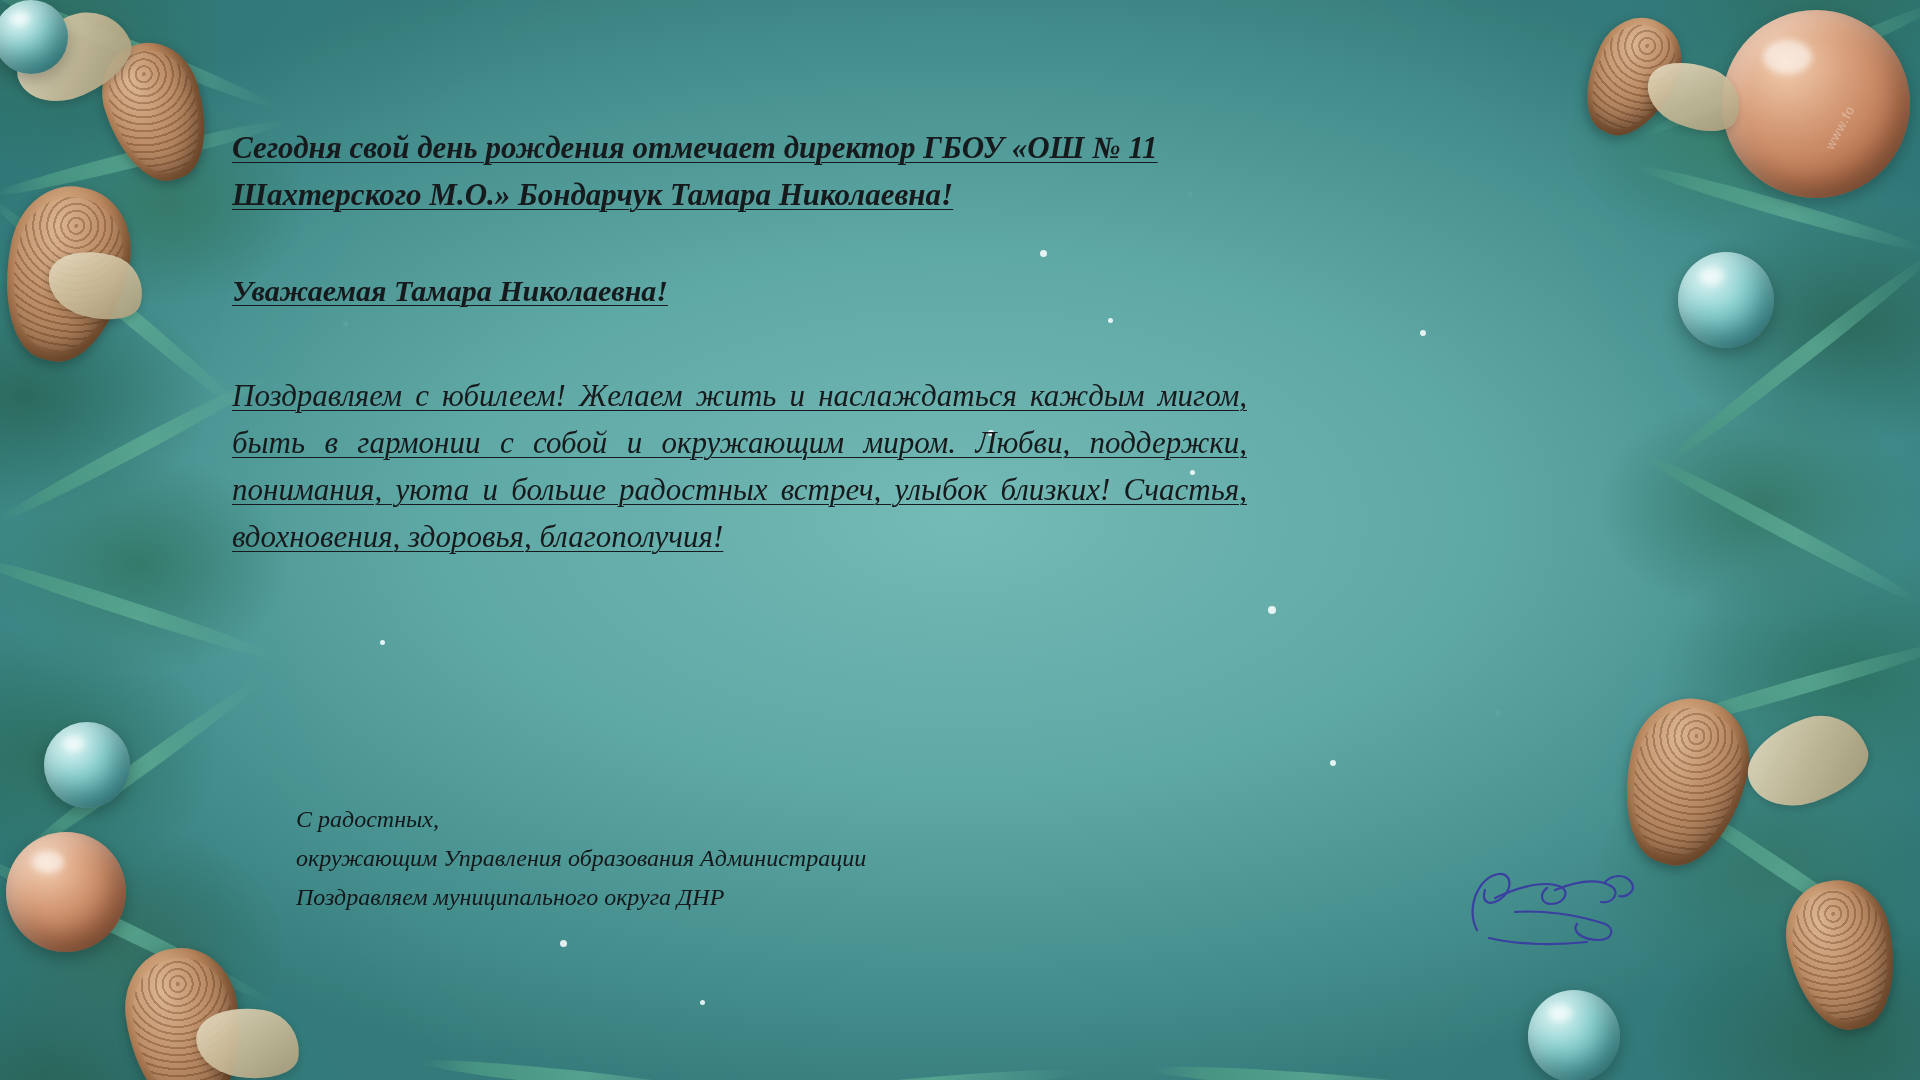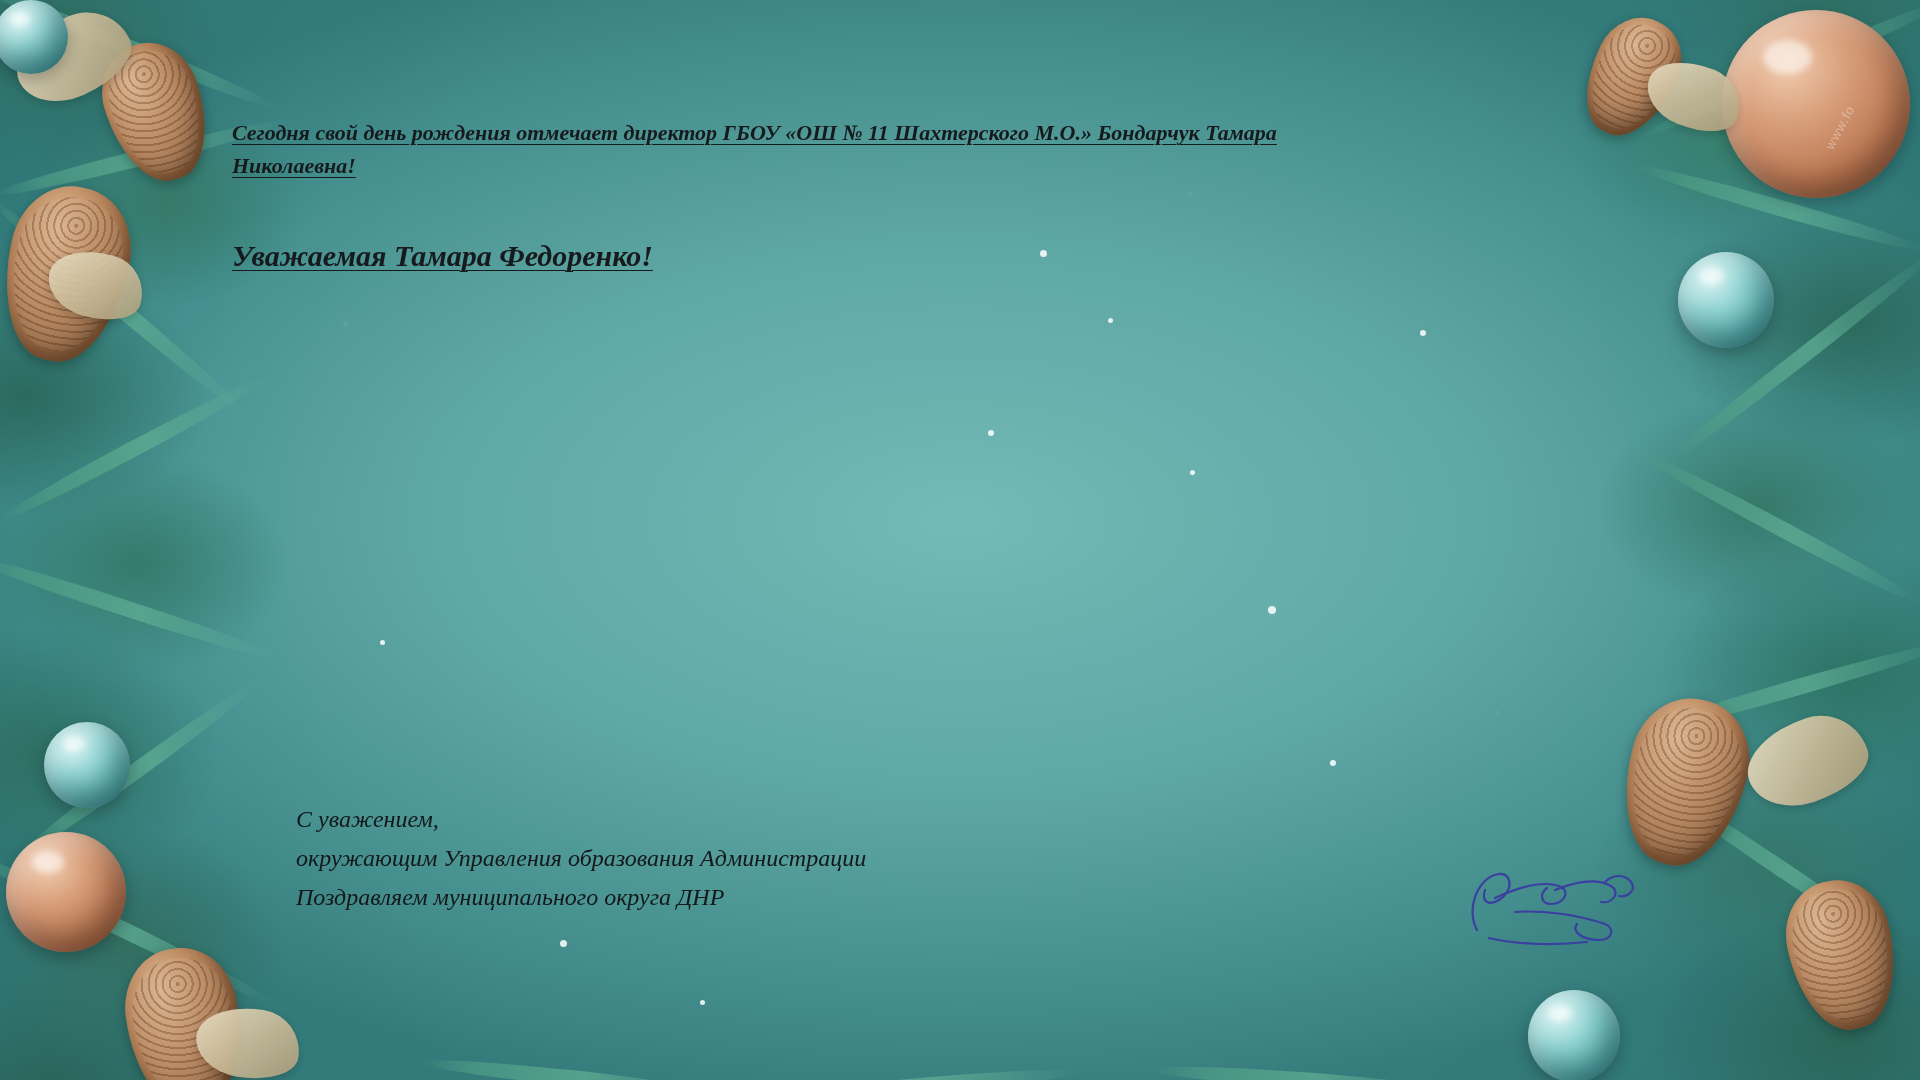--- a/index.html
+++ b/index.html
@@ -146,23 +146,23 @@
   .para {
     font-style: italic;
     color: #171a1c;
     text-decoration: underline;
     text-decoration-thickness: 1px;
     text-underline-offset: 4px;
     line-height: 1.52;
   }
 
   .headline {
-    font-size: 22px;
+    font-size: 31px;
     font-weight: 700;
-    margin: 4px 0 50px 0;
+    margin: 12px 0 50px 0;
   }
 
   .salutation {
     font-size: 30px;
     font-weight: 600;
     margin: 0 0 58px 0;
   }
 
   .body-text {
     font-size: 31px;
@@ -277,25 +277,26 @@
   <div class="snow" style="left:1330px; top:760px; width:6px; height:6px;"></div>
   <div class="snow" style="left:560px; top:940px; width:7px; height:7px;"></div>
   <div class="snow" style="left:700px; top:1000px; width:5px; height:5px;"></div>
   <div class="snow" style="left:380px; top:640px; width:5px; height:5px;"></div>
   <div class="snow" style="left:1420px; top:330px; width:6px; height:6px;"></div>
 
   <div class="watermark">www.fo</div>
 
   <div class="content">
     <p class="para headline">Сегодня свой день рождения отмечает директор ГБОУ «ОШ № 11 Шахтерского М.О.»  Бондарчук Тамара Николаевна!</p>
-    <p class="para salutation">Уважаемая Тамара Федоренко!</p>
+    <p class="para salutation">Уважаемая Тамара Николаевна!</p>
+    <p class="para body-text">Поздравляем с юбилеем! Желаем жить и наслаждаться каждым мигом, быть в гармонии с собой и окружающим миром. Любви, поддержки, понимания, уюта и больше радостных встреч, улыбок близких! Счастья, вдохновения, здоровья, благополучия!</p>
   </div>
 
   <div class="signature-block">
-    <div>С уважением,</div>
+    <div>С радостных,</div>
     <div>окружающим  Управления образования Администрации</div>
     <div>Поздравляем муниципального округа ДНР</div>
   </div>
 
   <svg class="signature-mark" viewBox="0 0 190 110">
     <g fill="none" stroke="#3a3fa0" stroke-width="2.2" stroke-linecap="round" stroke-linejoin="round">
       <path d="M22 78 C10 56, 24 24, 44 22 C58 21, 58 40, 44 48 C34 54, 26 50, 30 38"></path>
       <path d="M40 46 C62 36, 86 28, 104 34 C116 38, 110 52, 96 52 C86 52, 84 42, 92 36"></path>
       <path d="M100 38 C120 30, 142 26, 156 34 C166 40, 158 52, 146 50"></path>
       <path d="M150 30 C158 22, 170 22, 176 30 C182 38, 172 46, 164 44"></path>

